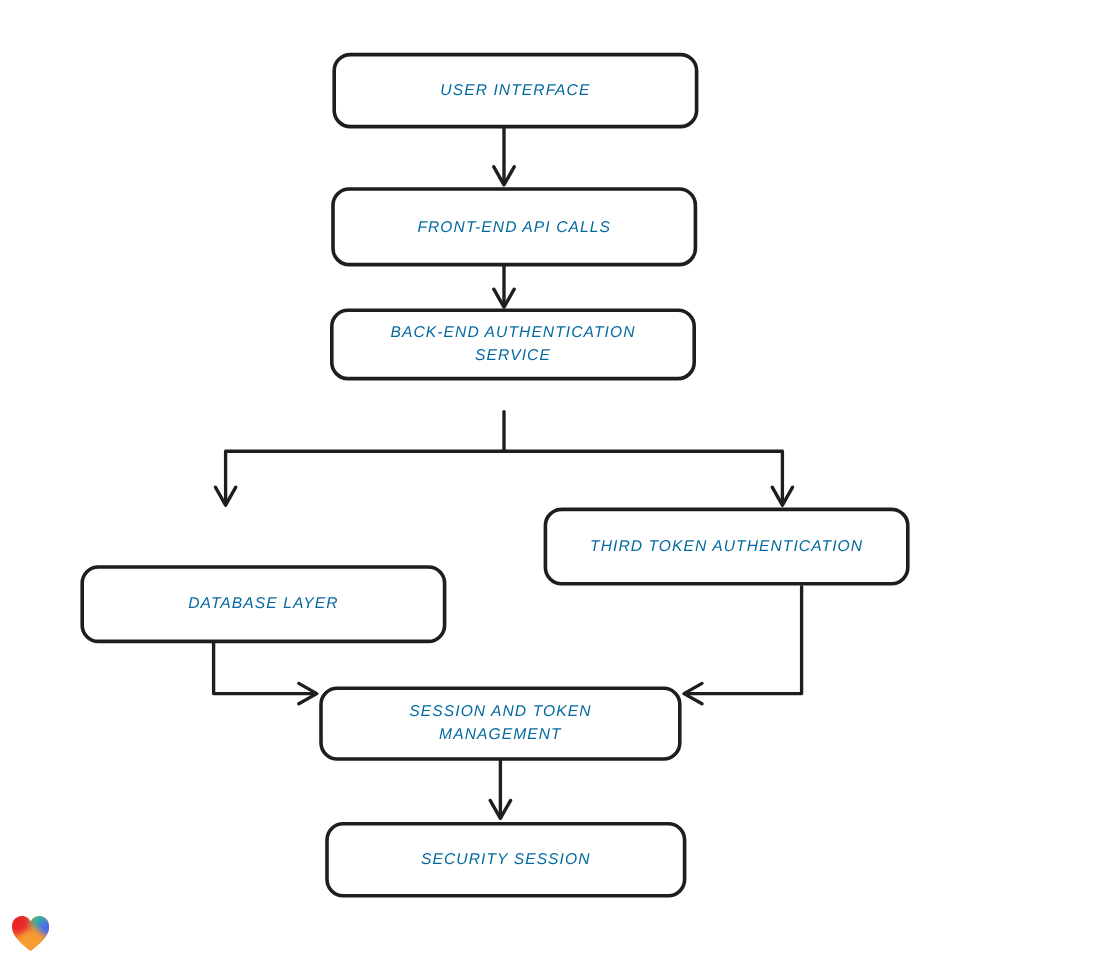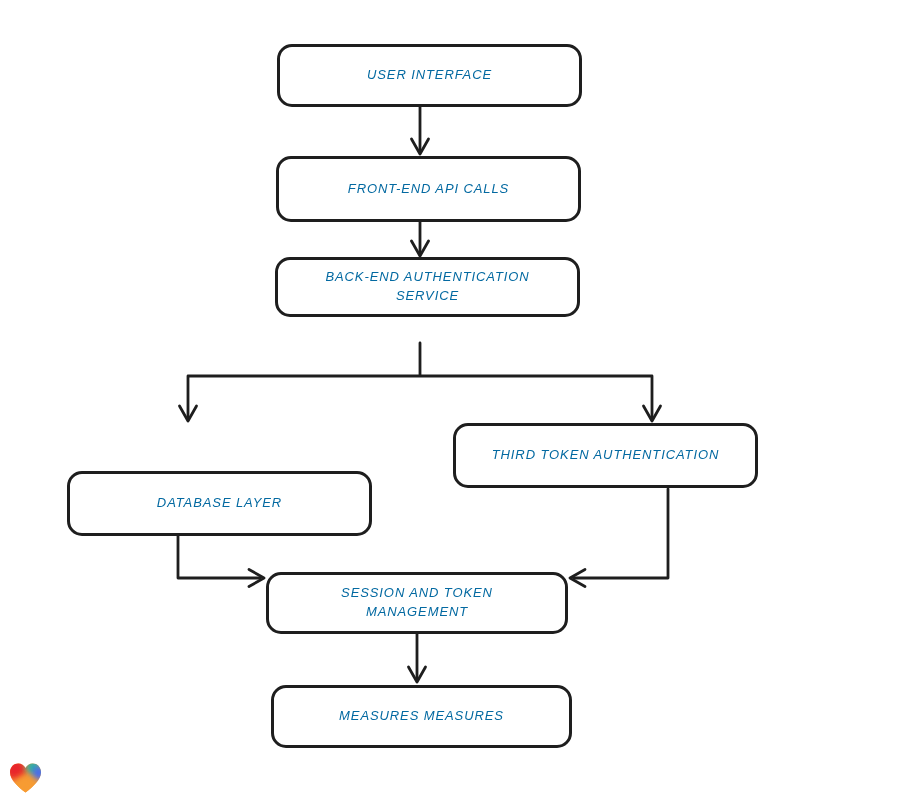--- a/index.html
+++ b/index.html
@@ -108,21 +108,21 @@
 
   <div class="node" id="node-third-party-auth">
     <span class="node-label">THIRD TOKEN AUTHENTICATION</span>
   </div>
 
   <div class="node" id="node-session-token">
     <span class="node-label">SESSION AND TOKEN MANAGEMENT</span>
   </div>
 
   <div class="node" id="node-security-measures">
-    <span class="node-label">MEASURES MEASURES</span>
+    <span class="node-label">SECURITY SESSION</span>
   </div>
 
   <a class="logo-badge">
     <svg width="37" height="36" viewBox="0 0 37 36" aria-hidden="true">
       <defs>
         <clipPath id="heartClip">
           <path d="M18.5,31.5 C11.5,25.8 3,19.5 3,11.2 C3,5.8 7,2.4 11.3,2.4
                    C14.3,2.4 17.1,4.2 18.5,7 C19.9,4.2 22.7,2.4 25.7,2.4
                    C30,2.4 34,5.8 34,11.2 C34,19.5 25.5,25.8 18.5,31.5 Z"></path>
         </clipPath>

